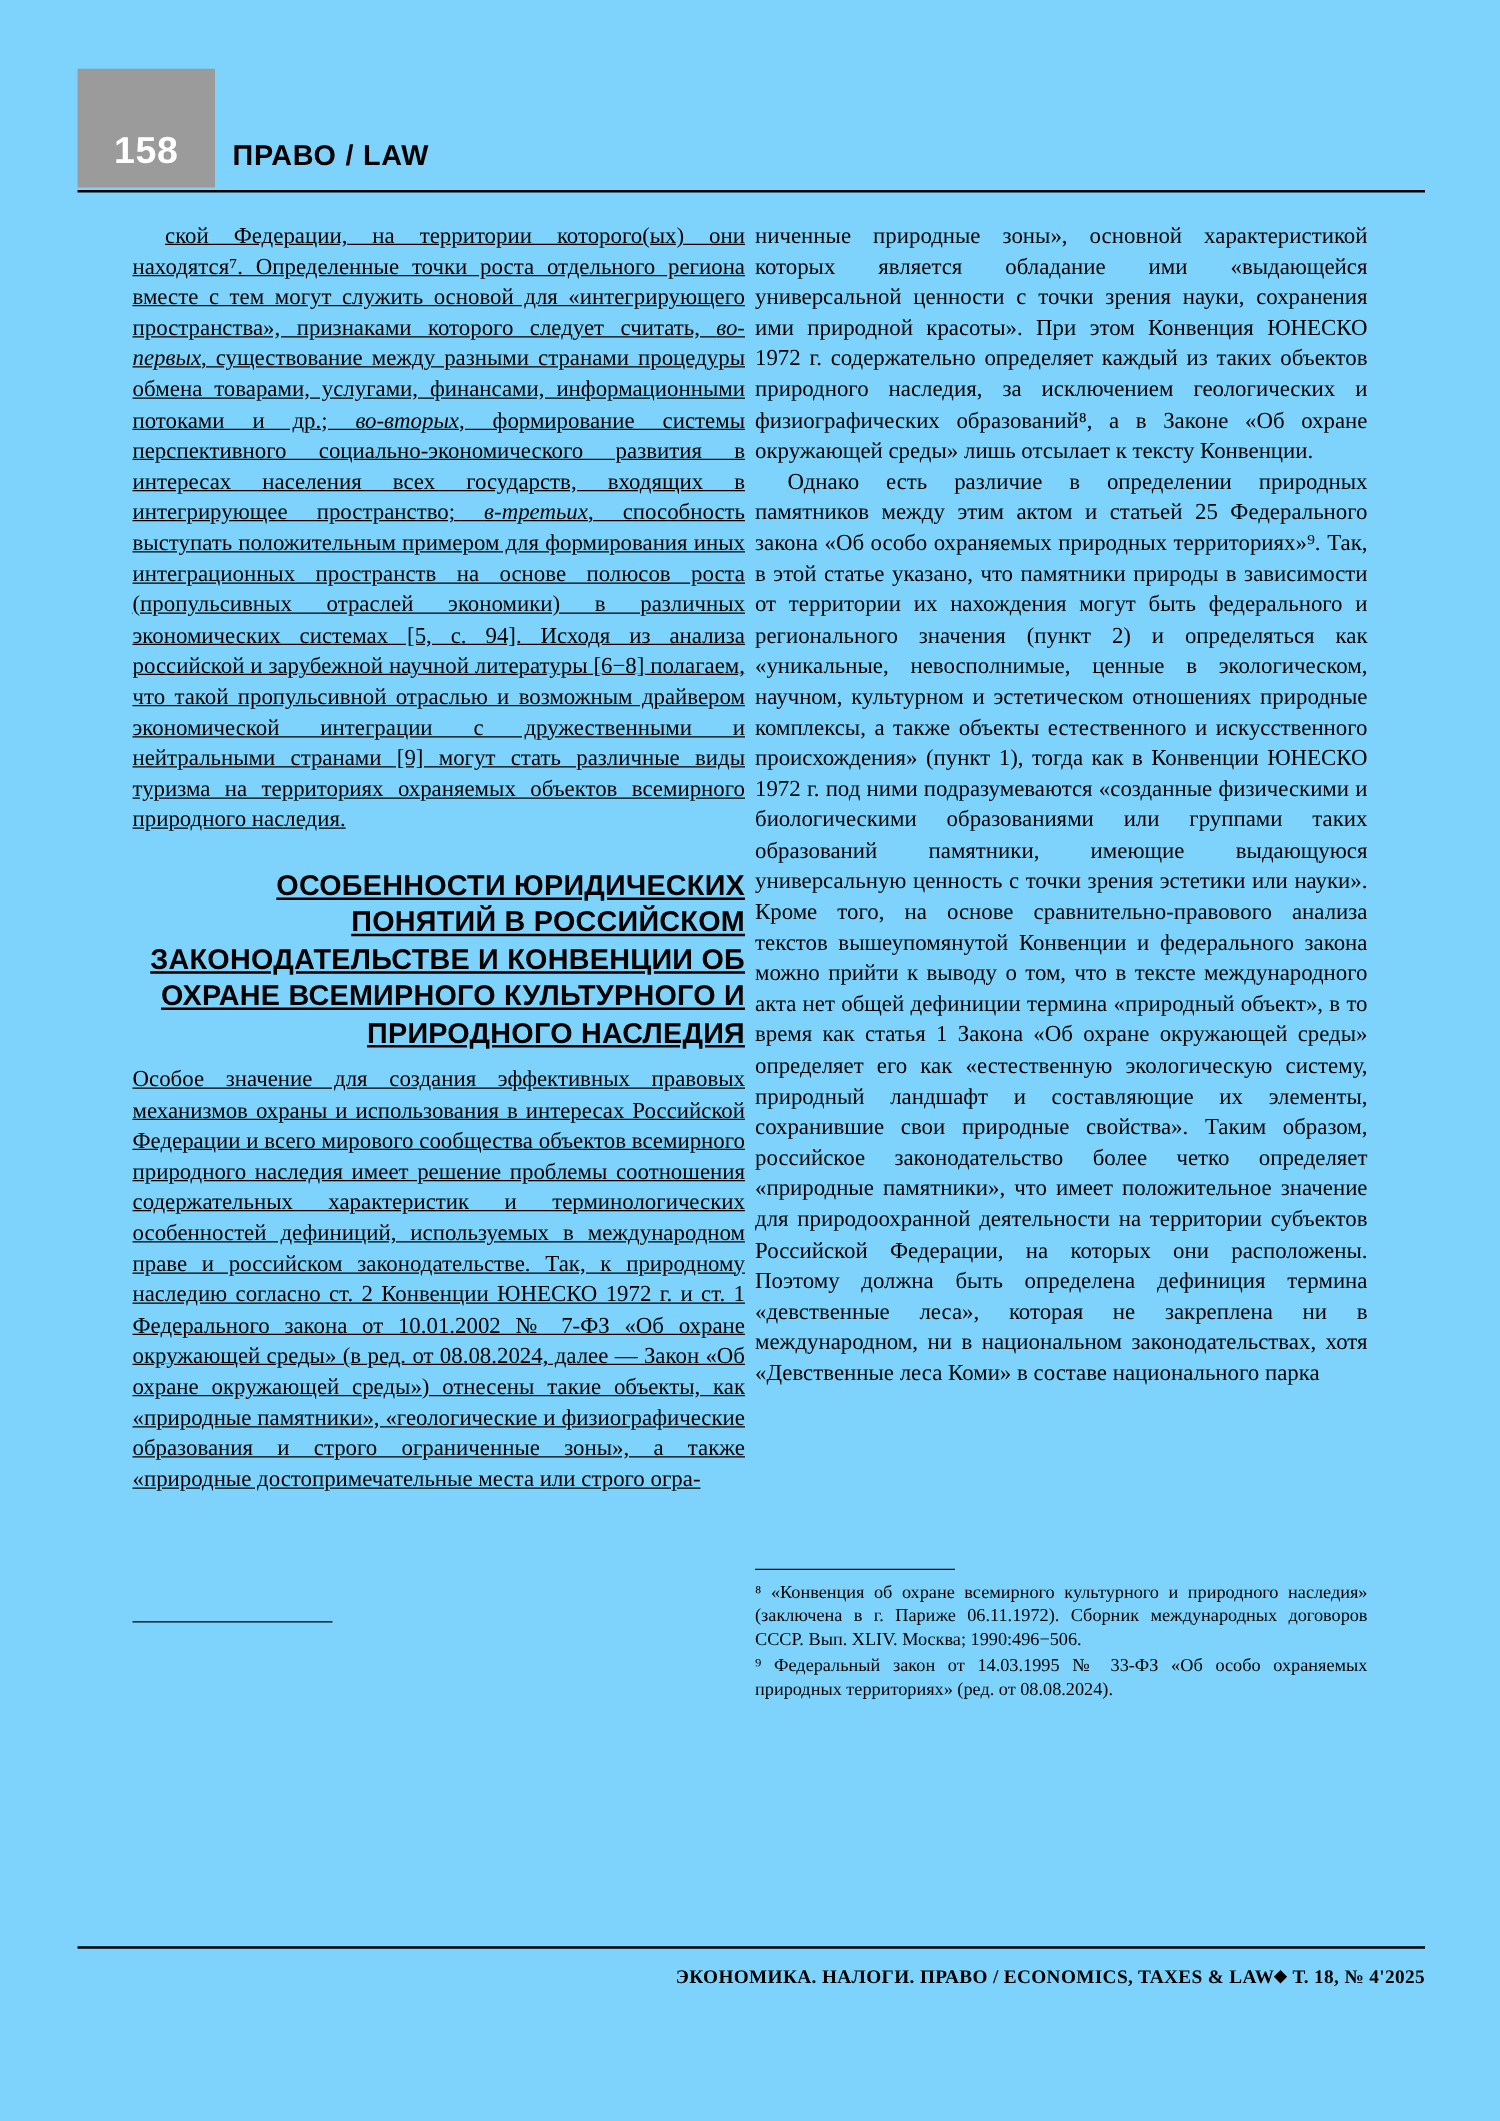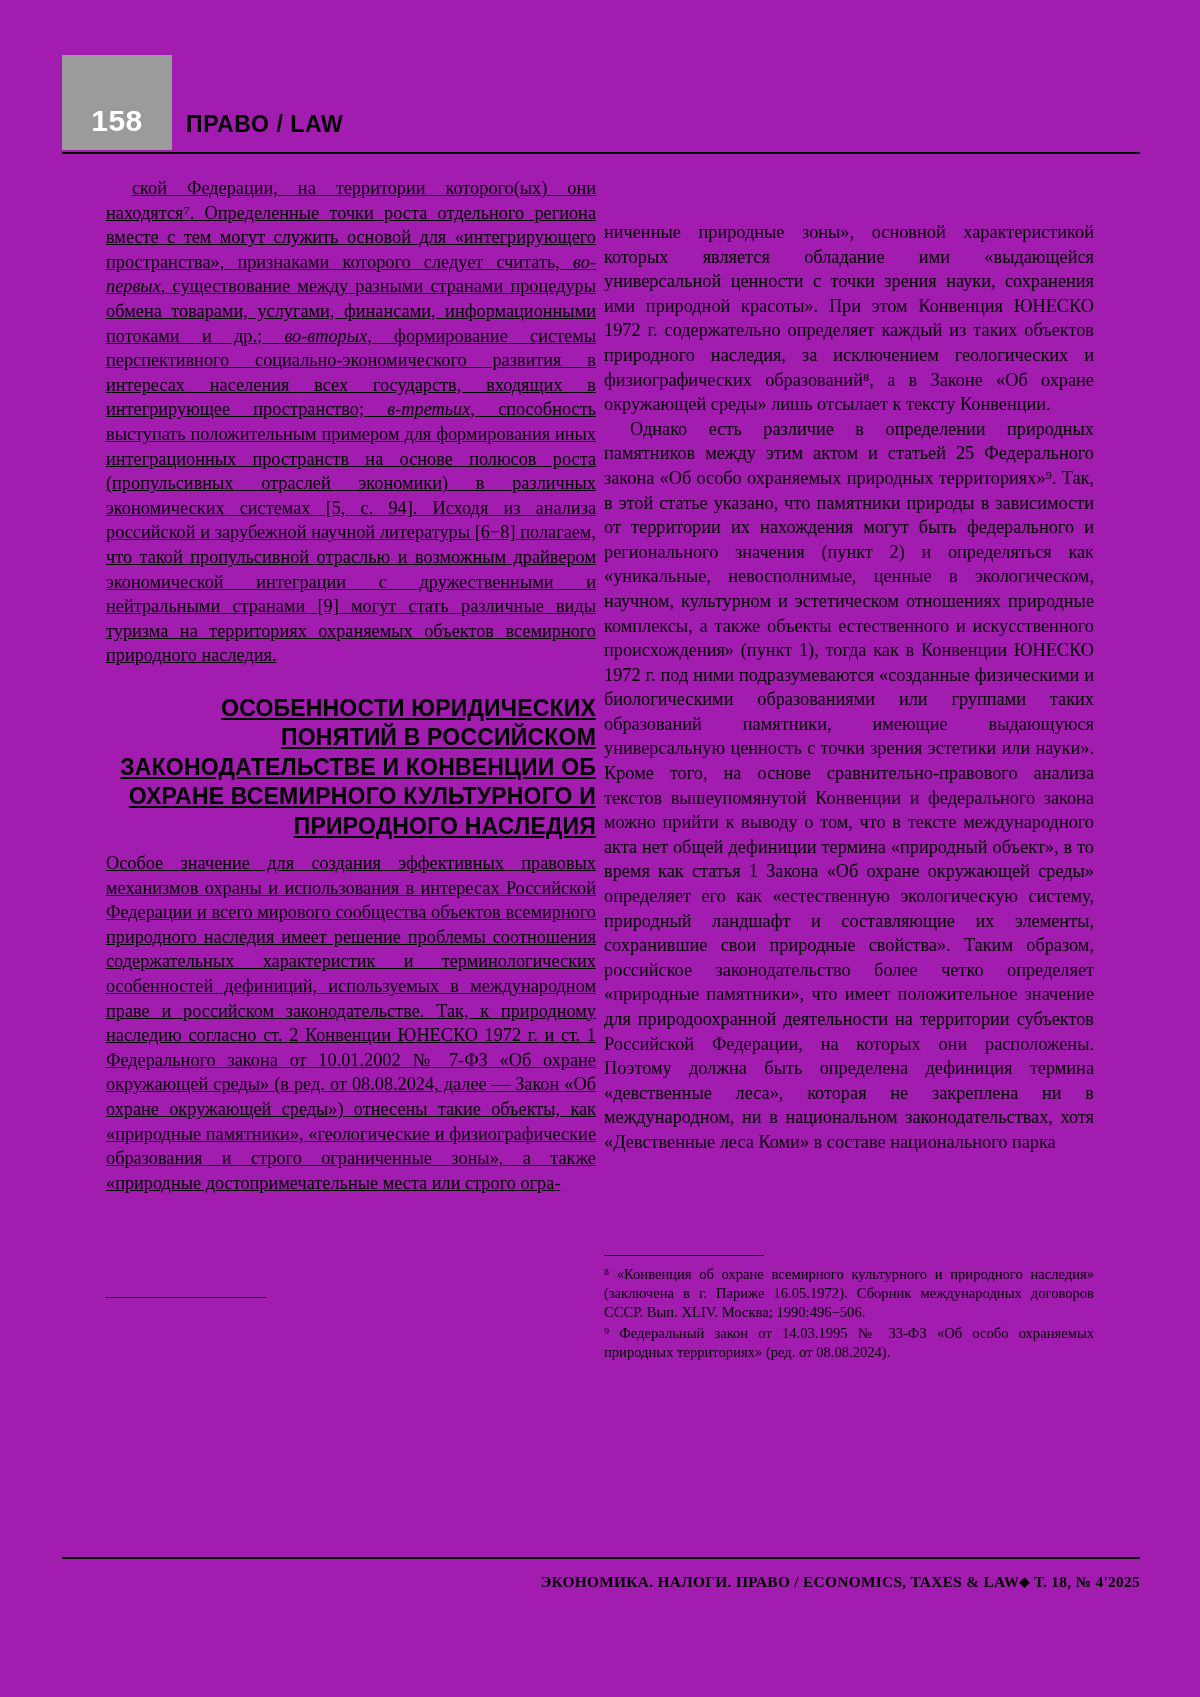--- a/index.html
+++ b/index.html
@@ -13,21 +13,21 @@
     font-family: "Liberation Serif", serif;
     color: #000000;
     position: relative;
     overflow: hidden;
   }
   .page {
     position: absolute;
     left: 0; top: 0;
     width: 1200px;
     height: 1697px;
-    background: #a21caf;
+    background: #7dd3fc;
   }
 
   
   .header {
     position: absolute;
     left: 62px;
     top: 55px;
     width: 1078px;
     height: 95px;
   }
@@ -72,21 +72,21 @@
     position: absolute;
     top: 176px;
     width: 490px;
     font-size: 18.3px;
     line-height: 1.345;
     text-align: justify;
     text-justify: inter-word;
     hyphens: manual;
   }
   .col-left { left: 106px; text-decoration: underline; }
-  .col-right { left: 604px; margin-top: 44px; }
+  .col-right { left: 604px; }
 
   .col p {
     margin: 0;
     text-indent: 26px;
   }
   .col p.noindent { text-indent: 0; }
 
   .section-title {
     font-family: "Liberation Sans", sans-serif;
     font-weight: bold;
@@ -174,21 +174,21 @@
     <p class="noindent">ниченные природные зоны», основной характеристикой которых является обладание ими «выдающейся универсальной ценности с точки зрения науки, сохранения ими природной красоты». При этом Конвенция ЮНЕСКО 1972 г. содержательно определяет каждый из таких объектов природного наследия, за исключением геологических и физиографических образований⁸, а в Законе «Об охране окружающей среды» лишь отсылает к тексту Конвенции.</p>
     <p>Однако есть различие в определении природных памятников между этим актом и статьей 25 Федерального закона «Об особо охраняемых природных территориях»⁹. Так, в этой статье указано, что памятники природы в зависимости от территории их нахождения могут быть федерального и регионального значения (пункт 2) и определяться как «уникальные, невосполнимые, ценные в экологическом, научном, культурном и эстетическом отношениях природные комплексы, а также объекты естественного и искусственного происхождения» (пункт 1), тогда как в Конвенции ЮНЕСКО 1972 г. под ними подразумеваются «созданные физическими и биологическими образованиями или группами таких образований памятники, имеющие выдающуюся универсальную ценность с точки зрения эстетики или науки». Кроме того, на основе сравнительно-правового анализа текстов вышеупомянутой Конвенции и федерального закона можно прийти к выводу о том, что в тексте международного акта нет общей дефиниции термина «природный объект», в то время как статья 1 Закона «Об охране окружающей среды» определяет его как «естественную экологическую систему, природный ландшафт и составляющие их элементы, сохранившие свои природные свойства». Таким образом, российское законодательство более четко определяет «природные памятники», что имеет положительное значение для природоохранной деятельности на территории субъектов Российской Федерации, на которых они расположены. Поэтому должна быть определена дефиниция термина «девственные леса», которая не закреплена ни в международном, ни в национальном законодательствах, хотя «Девственные леса Коми» в составе национального парка</p>
   </div>
 
   <div class="footnote-block" id="footnotes-left">
     <div class="fn-rule"></div>
   </div>
 
   <div class="footnote-block" id="footnotes-right">
     <div class="fn-rule"></div>
-    <p>⁸ «Конвенция об охране всемирного культурного и природного наследия» (заключена в г. Париже 16.05.1972). Сборник международных договоров СССР. Вып. XLIV. Москва; 1990:496−506.</p>
+    <p>⁸ «Конвенция об охране всемирного культурного и природного наследия» (заключена в г. Париже 06.11.1972). Сборник международных договоров СССР. Вып. XLIV. Москва; 1990:496−506.</p>
     <p>⁹ Федеральный закон от 14.03.1995 № 33-ФЗ «Об особо охраняемых природных территориях» (ред. от 08.08.2024).</p>
   </div>
 
   <div class="footer-rule"></div>
   <div class="footer">
     <span>ЭКОНОМИКА. НАЛОГИ. ПРАВО / ECONOMICS, TAXES &amp; LAW</span><span class="diamond">◆</span> <span>Т. 18,  № 4'2025</span>
   </div>
 
 </div>
 

